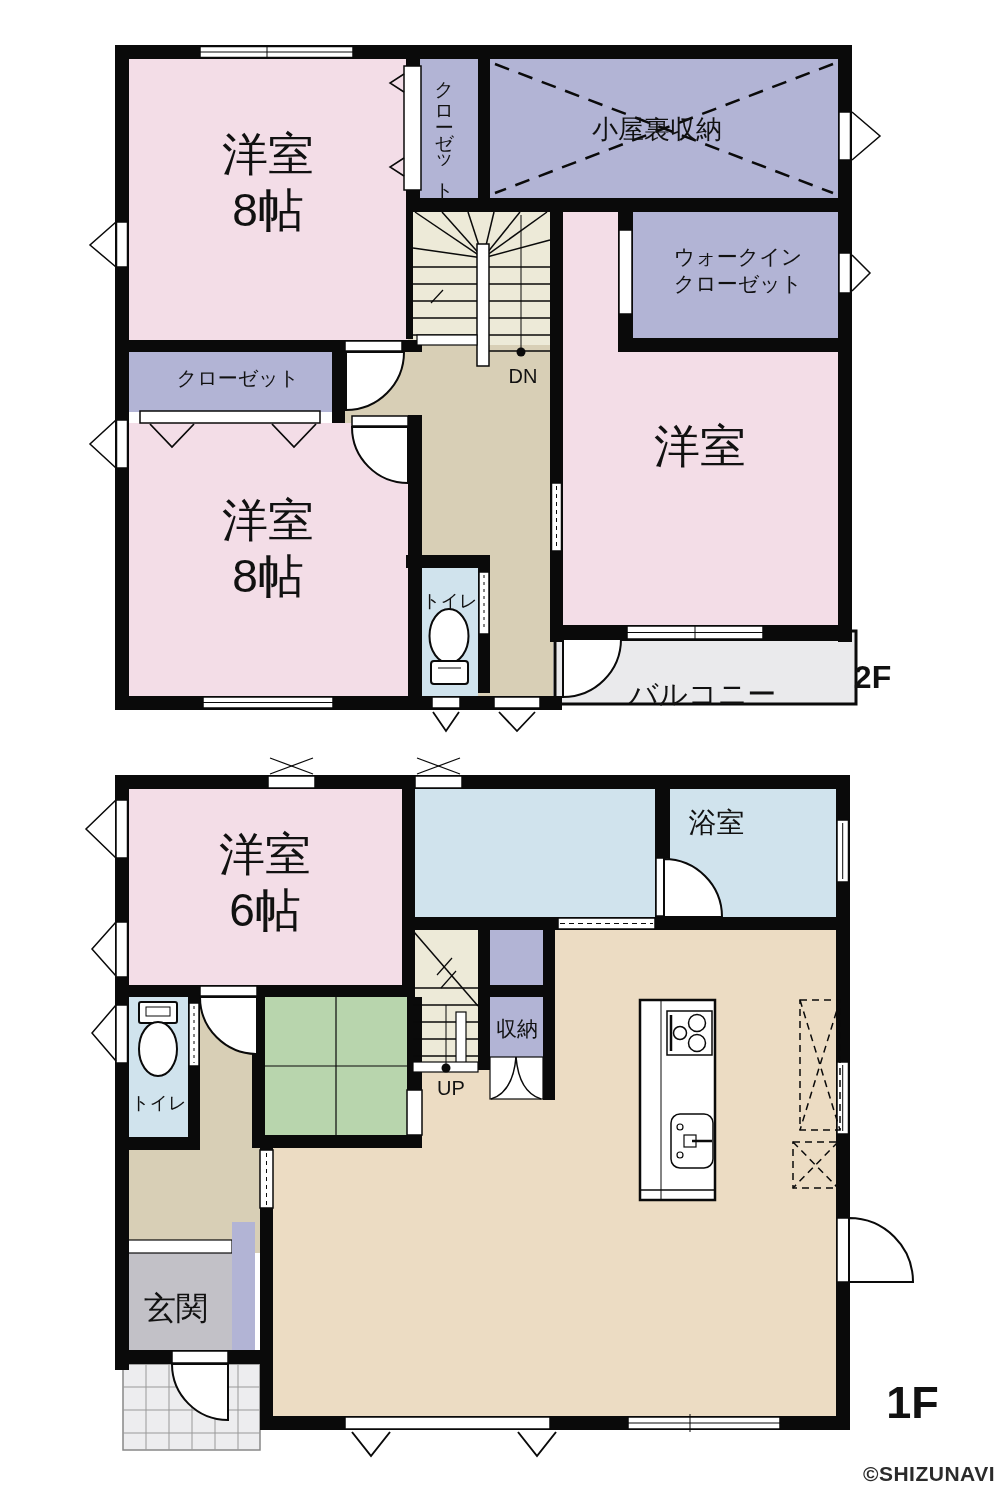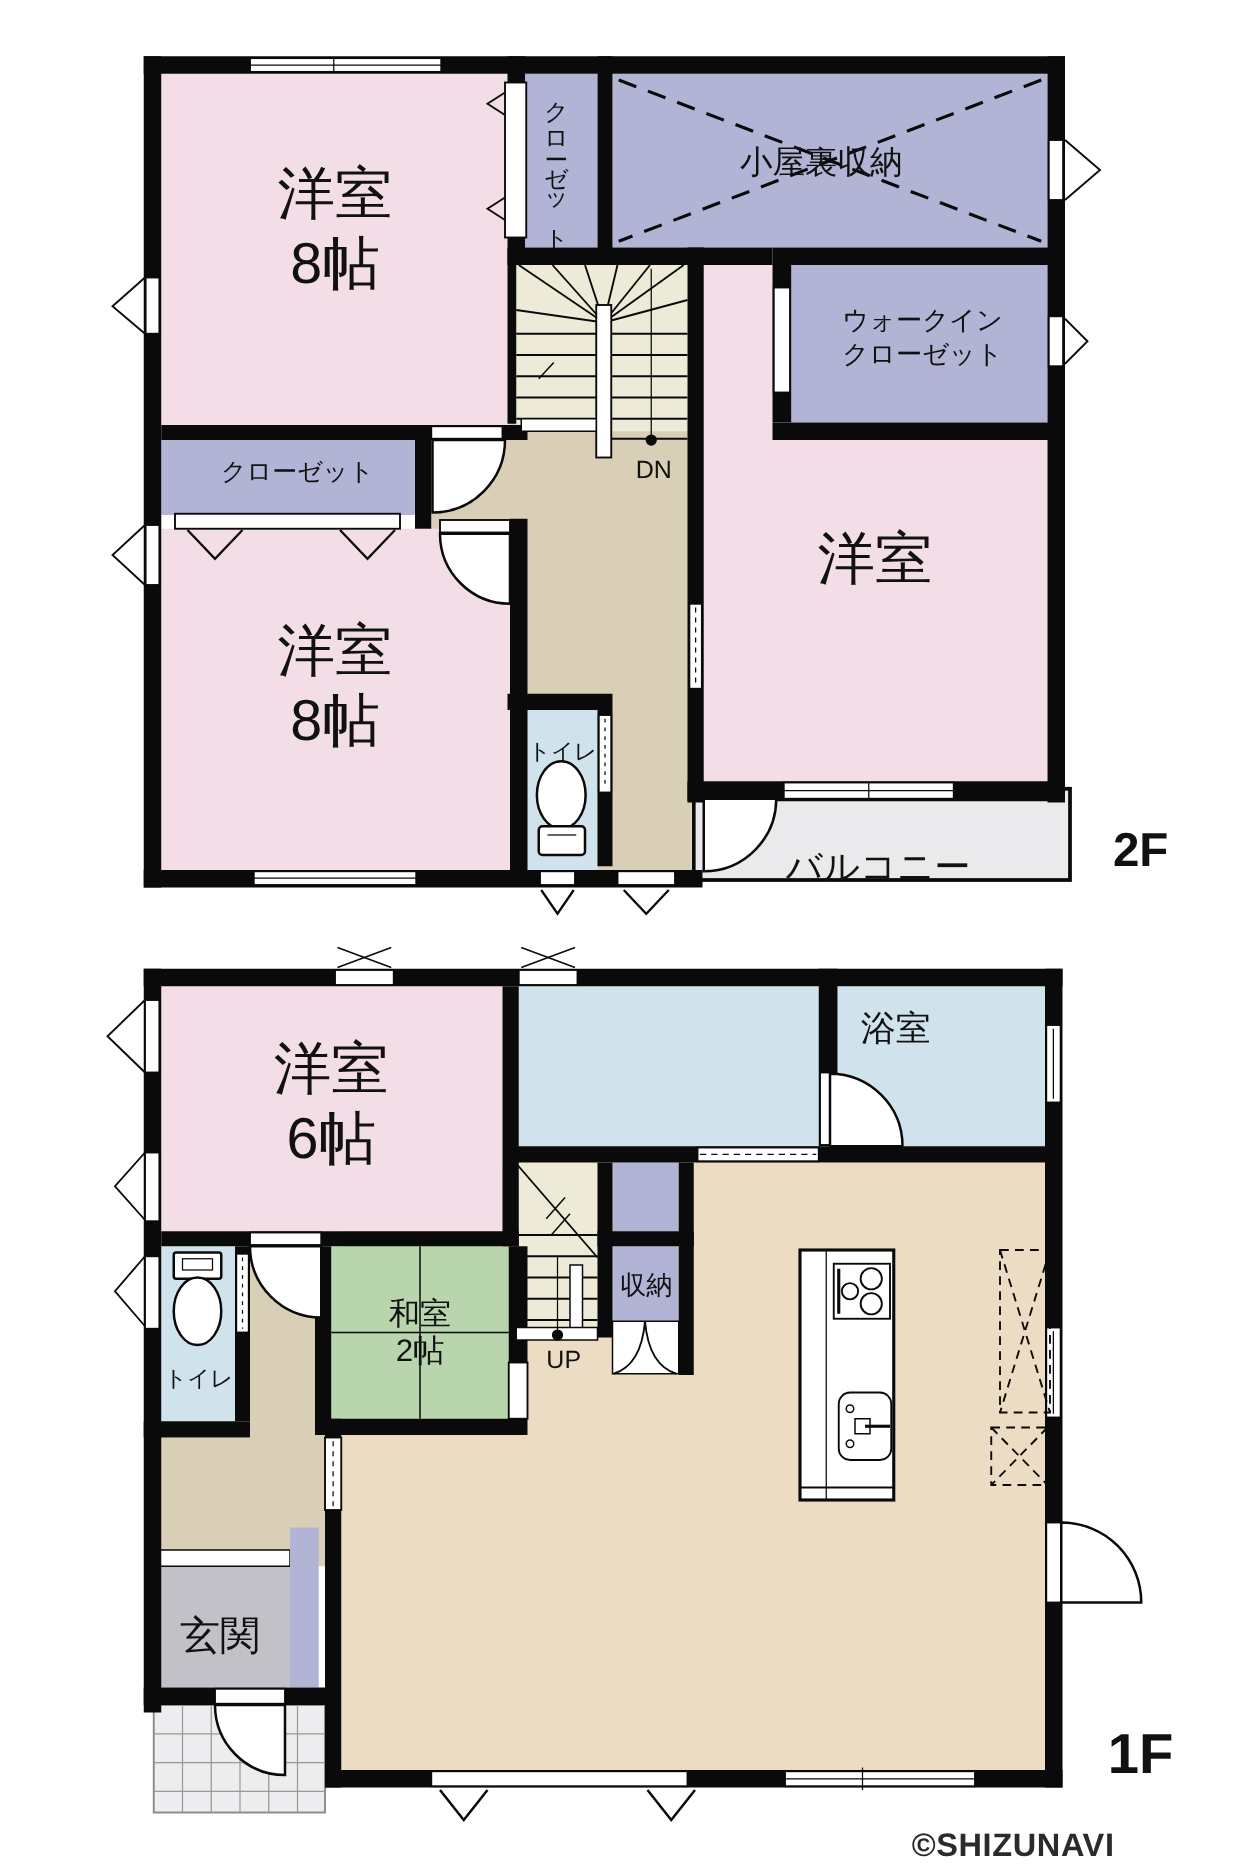--- a/index.html
+++ b/index.html
@@ -325,50 +325,46 @@
 </div>
 <div class="lbl" style="left:414px;top:591px;width:72px;font-size:18px;">
   <span>トイレ</span>
 </div>
 <div class="lbl" style="left:498px;top:364px;width:50px;font-size:20px;">
   <span>DN</span>
 </div>
 <div class="lbl" style="left:595px;top:652px;width:215px;font-size:29px;margin-top:25px;">
   <span>バルコニー</span>
 </div>
-<div class="lbl bold" style="left:870px;top:658px;width:85px;font-size:38px;text-align:center;">
+<div class="lbl bold" style="left:830px;top:658px;width:85px;font-size:32px;text-align:center;">
   <span>2F</span>
 </div>
 
 <div class="lbl" style="left:155px;top:826px;width:220px;font-size:46px;">
   <span>洋室</span>
   <span>6帖</span>
 </div>
 <div class="lbl" style="left:664px;top:806px;width:105px;font-size:28px;">
   <span>浴室</span>
 </div>
 <div class="lbl" style="left:485px;top:1016px;width:64px;font-size:21px;">
   <span>収納</span>
 </div>
-<div class="lbl" style="left:274px;top:1036px;width:124px;font-size:25px;line-height:1.2;">
-  <span>和室</span>
-  <span>2帖</span>
-</div>
 <div class="lbl" style="left:122px;top:1093px;width:74px;font-size:18px;">
   <span>トイレ</span>
 </div>
 <div class="lbl" style="left:426px;top:1076px;width:50px;font-size:20px;">
   <span>UP</span>
 </div>
 <div class="lbl" style="left:124px;top:1289px;width:104px;font-size:32px;">
   <span>玄関</span>
 </div>
 <div class="lbl" style="left:458px;top:1182px;width:220px;font-size:48px;line-height:1.15;">
 </div>
 <div class="lbl bold" style="left:870px;top:1376px;width:85px;font-size:45px;">
   <span>1F</span>
 </div>
 
-<div class="lbl wm" style="left:658px;top:1461px;width:305px;font-size:26px;text-align:center;">
+<div class="lbl wm" style="left:690px;top:1461px;width:305px;font-size:21px;">
   <span>©SHIZUNAVI</span>
 </div>
 
 </div>
 
 </body></html>

